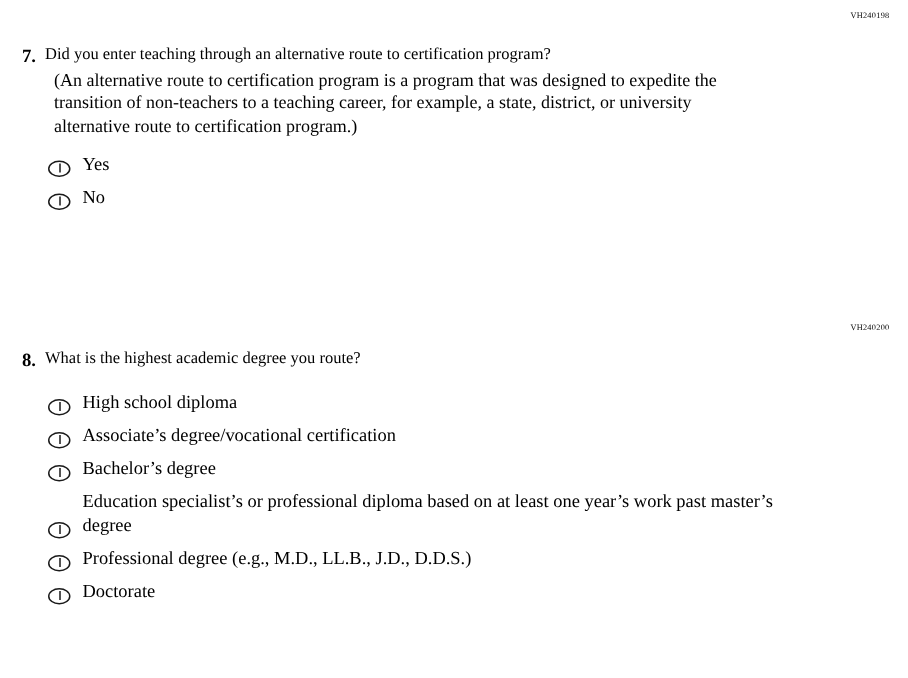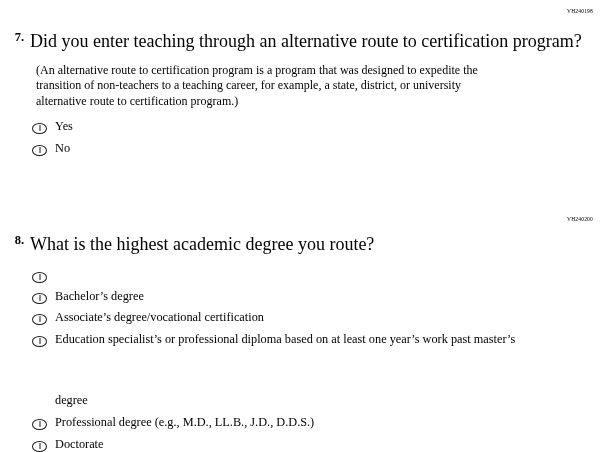--- a/index.html
+++ b/index.html
@@ -43,37 +43,37 @@
     width: 22px;
     flex: 0 0 22px;
     font-size: 12.5px;
     font-weight: bold;
     text-align: right;
     padding-right: 6px;
     box-sizing: border-box;
     line-height: 1.25;
   }
   .q-text {
-    font-size: 18px;
+    font-size: 11px;
     line-height: 1.25;
   }
   .q-paren {
     margin-left: 28px;
-    margin-top: 10px;
+    margin-top: 0;
     font-size: 12px;
     line-height: 1.32;
     max-width: 450px;
   }
   .options {
     margin-top: 9px;
     margin-left: 24px;
   }
   .option {
     display: flex;
-    align-items: flex-start;
+    align-items: flex-end;
     margin-bottom: 6px;
   }
   .bubble {
     flex: 0 0 auto;
     width: 13px;
     height: 9px;
     border: 1px solid #1a1a1a;
     border-radius: 50%;
     margin-top: 4px;
     margin-right: 8px;
@@ -89,21 +89,20 @@
     background: #1a1a1a;
     transform: translateX(-50%);
   }
   .opt-label {
     font-size: 12.3px;
     line-height: 1.3;
     max-width: 540px;
   }
   .opt-label .wrap2 {
     display: block;
-    margin-top: 45px;
   }
 </style>
 </head>
 <body>
 
 <div class="page">
 
   <div class="item-code" style="top: 8px;">VH240198</div>
 
   <div class="question-block" style="top: 30px;">
@@ -133,32 +132,33 @@
   <div class="question-block" style="top: 233px;">
     <div class="q-row">
       <div class="q-num">8.</div>
       <div class="q-text">What is the highest academic degree you route?</div>
     </div>
     <div class="options" style="margin-top: 12px;">
       <div class="option">
         <span class="bubble">
             <span class="tick"></span>
           </span>
+        <span class="opt-label">High school diploma</span>
+      </div>
+      <div class="option">
+        <span class="bubble">
+            <span class="tick"></span>
+          </span>
+        <span class="opt-label">Associate’s degree/vocational certification</span>
       </div>
       <div class="option">
         <span class="bubble">
             <span class="tick"></span>
           </span>
         <span class="opt-label">Bachelor’s degree</span>
-      </div>
-      <div class="option">
-        <span class="bubble">
-            <span class="tick"></span>
-          </span>
-        <span class="opt-label">Associate’s degree/vocational certification</span>
       </div>
       <div class="option">
         <span class="bubble">
             <span class="tick"></span>
           </span>
         <span class="opt-label"><span>Education specialist’s or professional diploma based on at least one year’s work past master’s</span><span class="wrap2">degree</span></span>
       </div>
       <div class="option">
         <span class="bubble">
             <span class="tick"></span>

